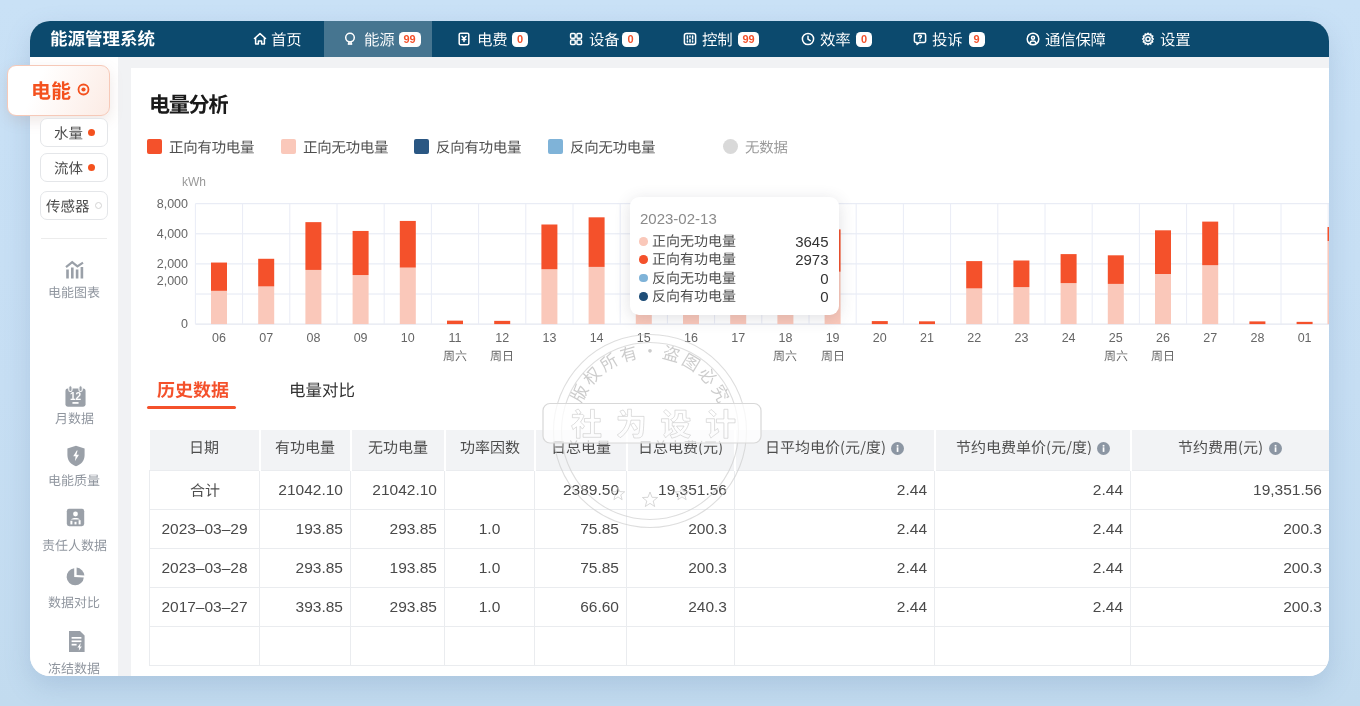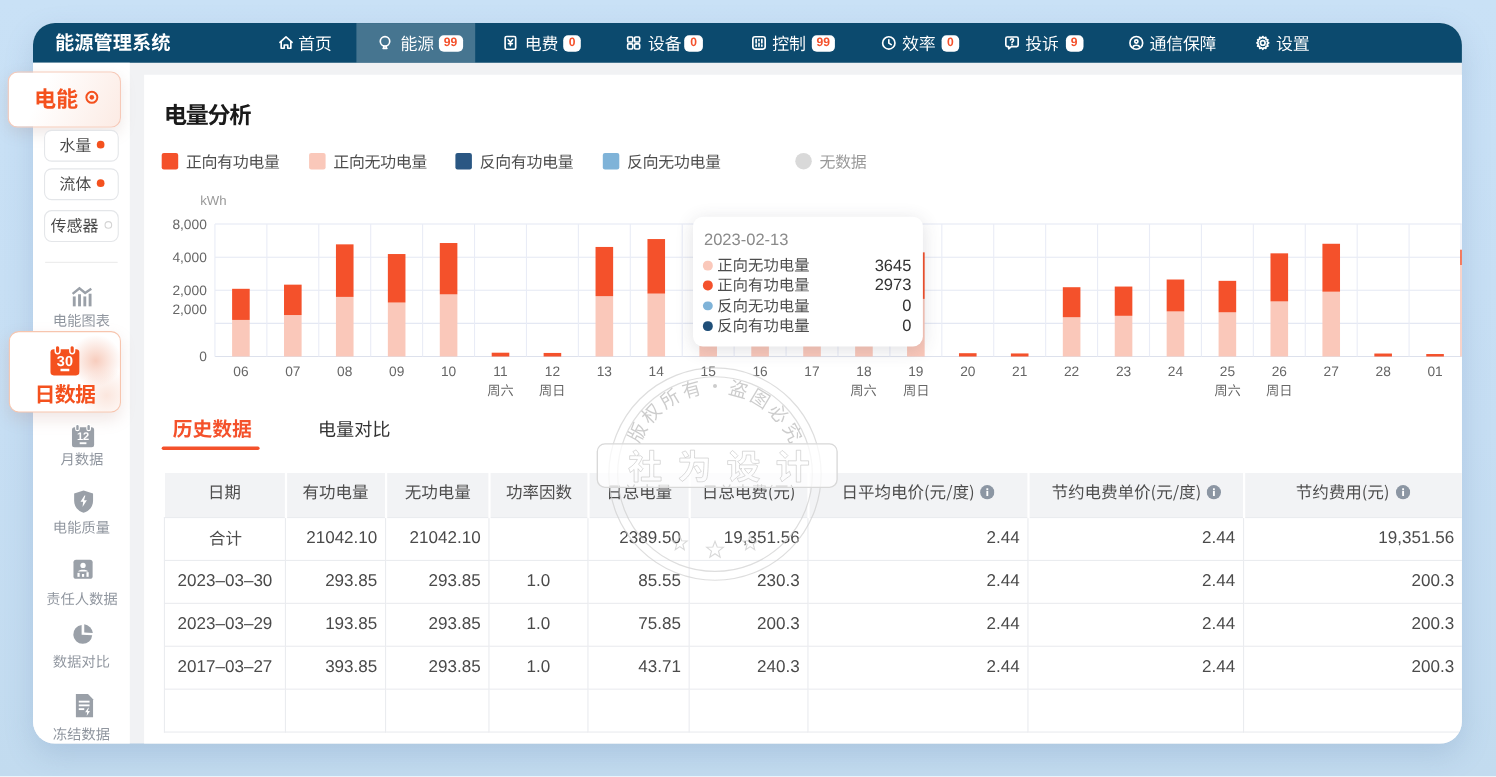--- a/index.html
+++ b/index.html
@@ -660,47 +660,47 @@
                 <td class="r">21042.10</td>
                 <td class="r">21042.10</td>
                 <td class="c"></td>
                 <td class="r">2389.50</td>
                 <td class="r">19,351.56</td>
                 <td class="r">2.44</td>
                 <td class="r">2.44</td>
                 <td class="r">19,351.56</td>
               </tr>
               <tr style="height:39px">
-                <td class="c">2023–03–30</td>
-                <td class="r">293.85</td>
+                <td class="c">2023–03–29</td>
+                <td class="r">193.85</td>
                 <td class="r">293.85</td>
                 <td class="c">1.0</td>
-                <td class="r">85.55</td>
-                <td class="r">230.3</td>
+                <td class="r">75.85</td>
+                <td class="r">200.3</td>
                 <td class="r">2.44</td>
                 <td class="r">2.44</td>
                 <td class="r">200.3</td>
               </tr>
               <tr style="height:39px">
-                <td class="c">2023–03–29</td>
+                <td class="c">2023–03–28</td>
+                <td class="r">293.85</td>
                 <td class="r">193.85</td>
-                <td class="r">293.85</td>
                 <td class="c">1.0</td>
                 <td class="r">75.85</td>
                 <td class="r">200.3</td>
                 <td class="r">2.44</td>
                 <td class="r">2.44</td>
                 <td class="r">200.3</td>
               </tr>
               <tr style="height:39px">
                 <td class="c">2017–03–27</td>
                 <td class="r">393.85</td>
                 <td class="r">293.85</td>
                 <td class="c">1.0</td>
-                <td class="r">43.71</td>
+                <td class="r">66.60</td>
                 <td class="r">240.3</td>
                 <td class="r">2.44</td>
                 <td class="r">2.44</td>
                 <td class="r">200.3</td>
               </tr>
               <tr style="height:39px">
                 <td class="c"></td>
                 <td class="r"></td>
                 <td class="r"></td>
                 <td class="c"></td>
@@ -753,36 +753,20 @@
           <path d="M2 7.2 L8.2 2.2 L13.4 6.4 L19 2.6" fill="none" stroke="#9aa0a8" stroke-width="2.2"></path>
         </svg></div>
       <div style="position:absolute;left:18.0px;top:263.5px"><svg class="" width="52.0" height="13.0" style="" fill="#8f959e">
           <g transform="translate(0,11.18) scale(0.01300,-0.01300)">
             <use href="#R7535" x="0"></use>
             <use href="#R80fd" x="1000"></use>
             <use href="#R56fe" x="2000"></use>
             <use href="#R8868" x="3000"></use>
           </g>
         </svg></div>
-      <div id="card-rn">
-        <div style="position:absolute;left:35px;top:11px"><svg width="30" height="30" viewBox="0 0 24 24">
-            <rect x="1.5" y="3.6" width="21" height="19" rx="2.4" fill="#f4511e"></rect>
-            <rect x="5" y="0.8" width="3.4" height="6" rx="1.7" fill="#f4511e" stroke="#fff" stroke-width="1.1"></rect>
-            <rect x="15.6" y="0.8" width="3.4" height="6" rx="1.7" fill="#f4511e" stroke="#fff" stroke-width="1.1"></rect>
-            <text x="12" y="15.5" font-family="Liberation Sans" font-size="10.5" font-weight="bold" fill="#fff" text-anchor="middle">30</text>
-            <rect x="8.8" y="17.8" width="6.4" height="1.8" fill="#fff"></rect>
-          </svg></div>
-        <div style="position:absolute;left:50%;top:47px;transform:translateX(-50%)"><svg class="" width="55.2" height="19.0" style="" fill="#f4511e">
-            <g transform="translate(0,16.34) scale(0.01900,-0.01900)">
-              <use href="#B65e5" x="0"></use>
-              <use href="#B6570" x="968"></use>
-              <use href="#B636e" x="1937"></use>
-            </g>
-          </svg></div>
-      </div>
       <div style="position:absolute;left:34.0px;top:364.0px"><svg width="23" height="23" viewBox="0 0 24 24">
           <rect x="1.5" y="3.6" width="21" height="19" rx="2.4" fill="#9aa0a8"></rect>
           <rect x="5" y="0.8" width="3.4" height="6" rx="1.7" fill="#9aa0a8" stroke="#fff" stroke-width="1.1"></rect>
           <rect x="15.6" y="0.8" width="3.4" height="6" rx="1.7" fill="#9aa0a8" stroke="#fff" stroke-width="1.1"></rect>
           <text x="12" y="15.5" font-family="Liberation Sans" font-size="10.5" font-weight="bold" fill="#fff" text-anchor="middle">12</text>
           <rect x="8.8" y="17.8" width="6.4" height="1.8" fill="#fff"></rect>
         </svg></div>
       <div style="position:absolute;left:24.5px;top:390.0px"><svg class="" width="39.0" height="13.0" style="" fill="#8f959e">
           <g transform="translate(0,11.18) scale(0.01300,-0.01300)">
             <use href="#R6708" x="0"></use>

